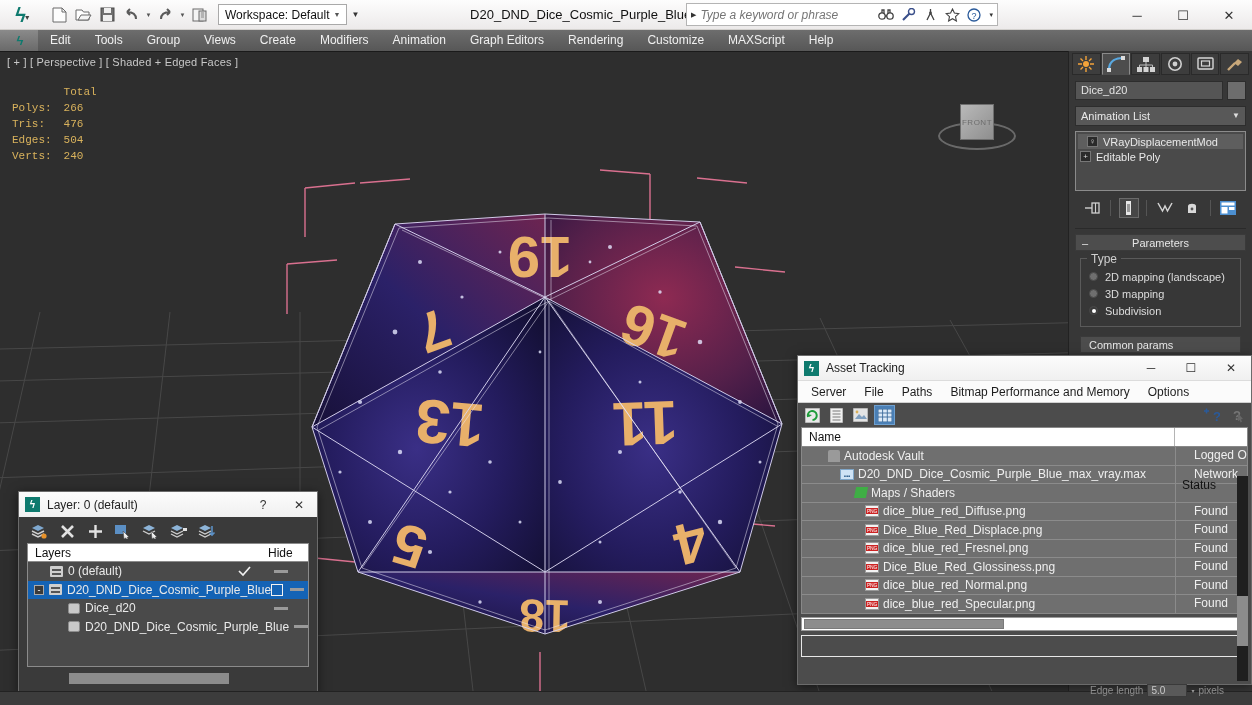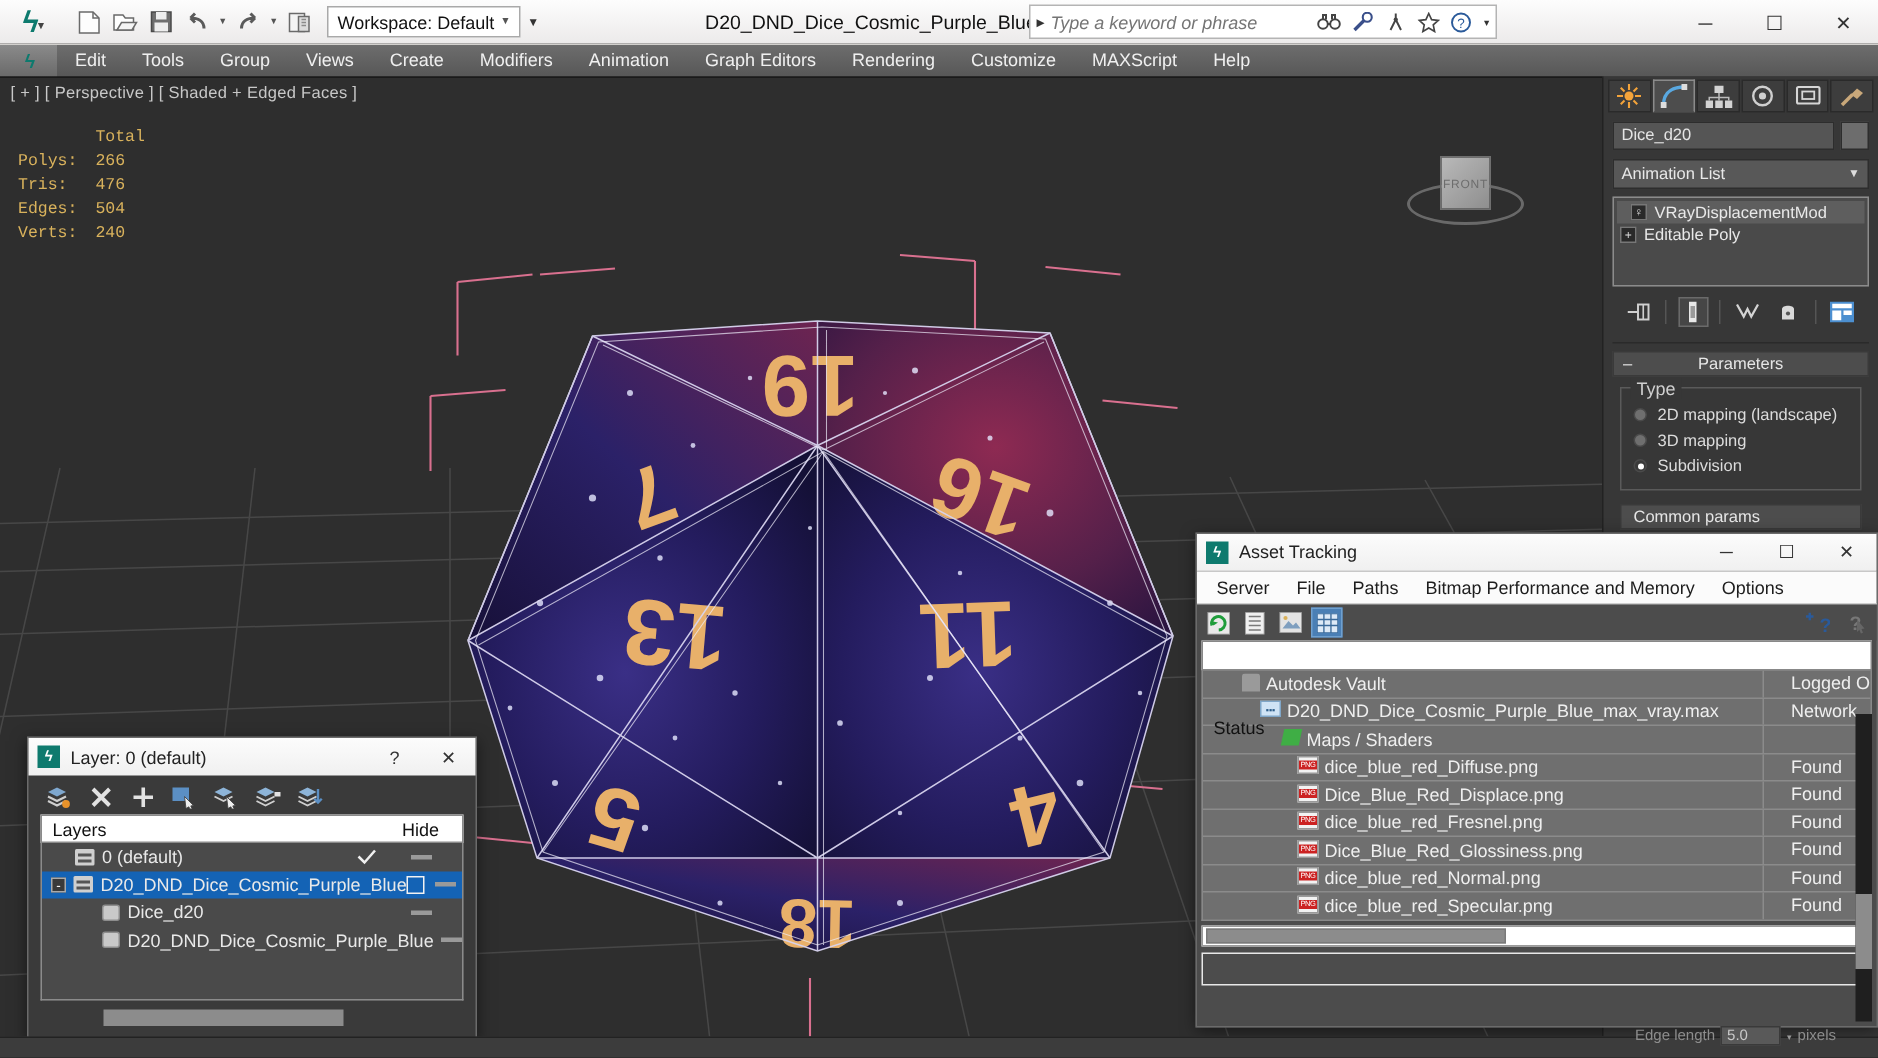--- a/index.html
+++ b/index.html
@@ -220,21 +220,21 @@
   .at-listhdr .c1 { flex:1; padding-left:7px; line-height:19px; border-right:1px solid #b4b4b4;}
   .at-listhdr .c2 { width:72px; padding-left:7px; line-height:19px;margin-top:48px;}
   .at-rows {
     margin: 0 3px; height: 167px; background:#6f6f6f; border:1px solid #888; border-top:none;
     overflow: hidden;
   }
   .at-row {
     display:flex; height:18.5px; align-items:center;
     border-bottom:1px solid #8b8b8b; font-size:12px; color:#efefef;
   }
-  .at-row .name { flex:1; display:flex; align-items:flex-start; gap:4px; overflow:hidden; white-space:nowrap;}
+  .at-row .name { flex:1; display:flex; align-items:center; gap:4px; overflow:hidden; white-space:nowrap;}
   .at-row .status { width:72px; padding-left:18px; border-left:1px solid #8b8b8b; height:100%; line-height:17px; overflow:hidden; white-space:nowrap;}
   .ind0 { padding-left: 26px; }
   .ind1 { padding-left: 38px; }
   .ind2 { padding-left: 53px; }
   .ind3 { padding-left: 63px; }
   .ico-vault { width:12px;height:12px;background:#9a9a9a;border-radius:2px 2px 0 0; }
   .ico-max {
     width:14px;height:11px;background:#cfe3f5;border:1px solid #7fa6c8;
     font-size:6px;color:#2d5d8a;display:flex;align-items:flex-end;justify-content:center;
   }
@@ -804,20 +804,21 @@
         <div class="at-tbtn">
           <svg width="16" height="15" viewBox="0 0 16 15">
               <text x="4" y="12" font-size="13" fill="#777" font-family="Liberation Sans" font-weight="bold">?</text>
               <path d="M9 5l5 6-2 .3 1 2.5-1.4.6-1-2.5-1.6 1.4z" fill="#666"></path>
             </svg>
         </div>
       </div>
     </div>
 
     <div class="at-listhdr">
+      <div class="c1">Name</div>
       <div class="c2">Status</div>
     </div>
 
     <div class="at-rows">
       <div class="at-row">
         <div class="name ind0">
             <span class="ico-vault"></span>
           <span>Autodesk Vault</span>
           </div>
         <div class="status">Logged O</div>

